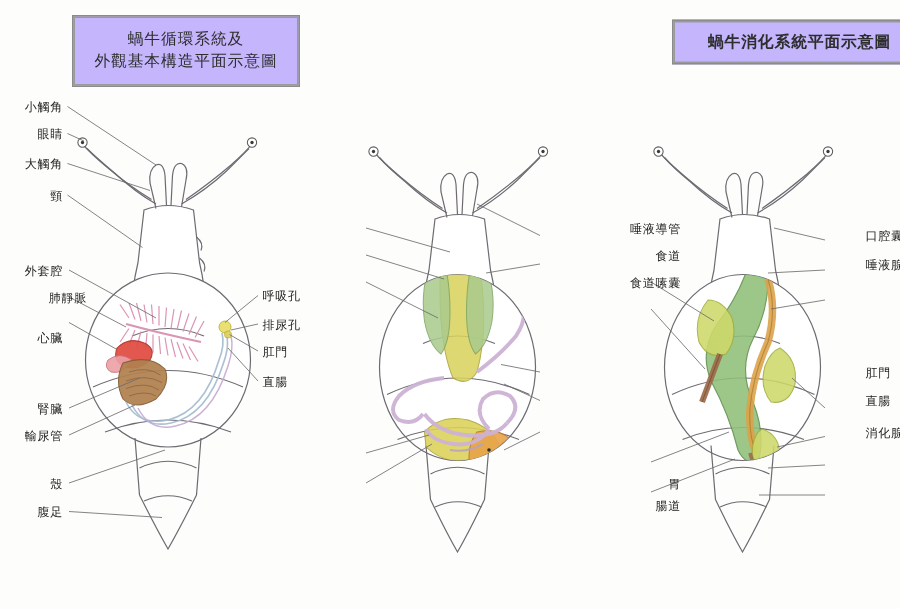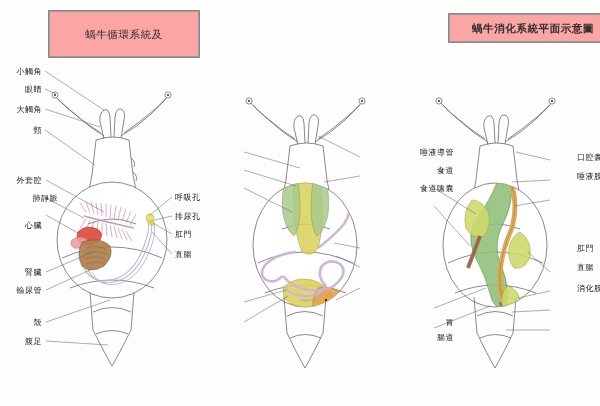--- a/index.html
+++ b/index.html
@@ -27,21 +27,21 @@
     height: 406px;
   }
   #panel-circulatory { left: 0;   width: 214px; }
   #panel-digestive   { left: 214px; width: 186px; }
   #panel-reproductive{ left: 400px; width: 200px; }
 
   
   .title-box {
     position: absolute;
     border: 1px solid #8b8b8b;
-    background: #fca5a5;
+    background: #c4b5fd;
     padding: 0;
     box-sizing: border-box;
   }
   .title-inner {
     border: 1px solid #9a9a9a;
     width: 100%;
     height: 100%;
     box-sizing: border-box;
     display: flex;
     flex-direction: column;
@@ -308,20 +308,21 @@
       <path d="M550 291 L518 298"></path>
       <path d="M550 310 L512 312"></path>
       <path d="M550 330 L506 330"></path>
     </g>
   </svg>
 
   <div class="panel" id="panel-circulatory">
     <div class="title-box" id="title-box-1">
       <div class="title-inner">
         <div class="title-line">蝸牛循環系統及</div>
+        <div class="title-line">外觀基本構造平面示意圖</div>
       </div>
     </div>
 
     <div class="label right-aligned" style="left:42px; top:67px;">小觸角</div>
     <div class="label right-aligned" style="left:42px; top:85px;padding-left:23px;">眼睛</div>
     <div class="label right-aligned" style="left:42px; top:105px;">大觸角</div>
     <div class="label right-aligned" style="left:42px; top:126px;">頸</div>
     <div class="label right-aligned" style="left:42px; top:176px;">外套腔</div>
     <div class="label right-aligned" style="left:58px; top:194px;">肺靜脈</div>
     <div class="label right-aligned" style="left:42px; top:221px;">心臟</div>

